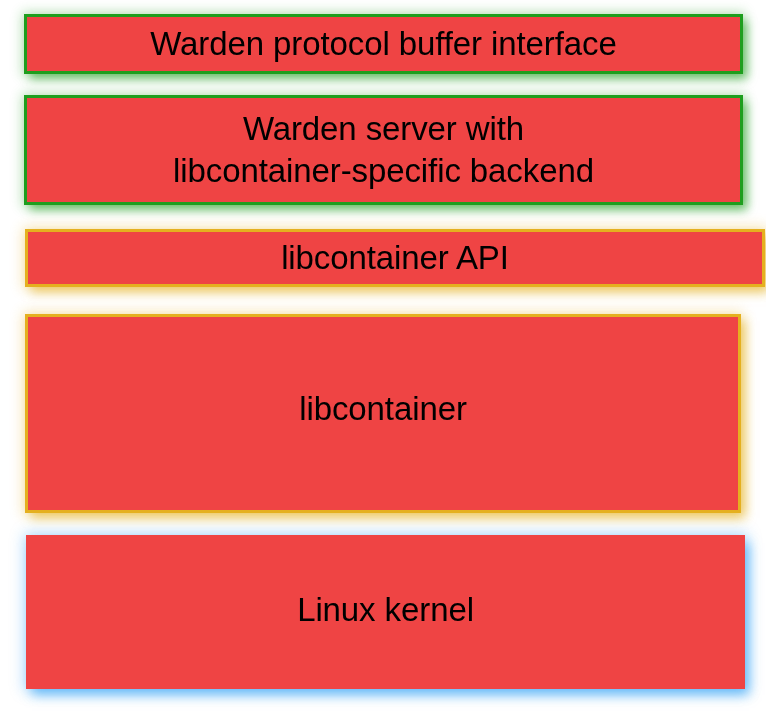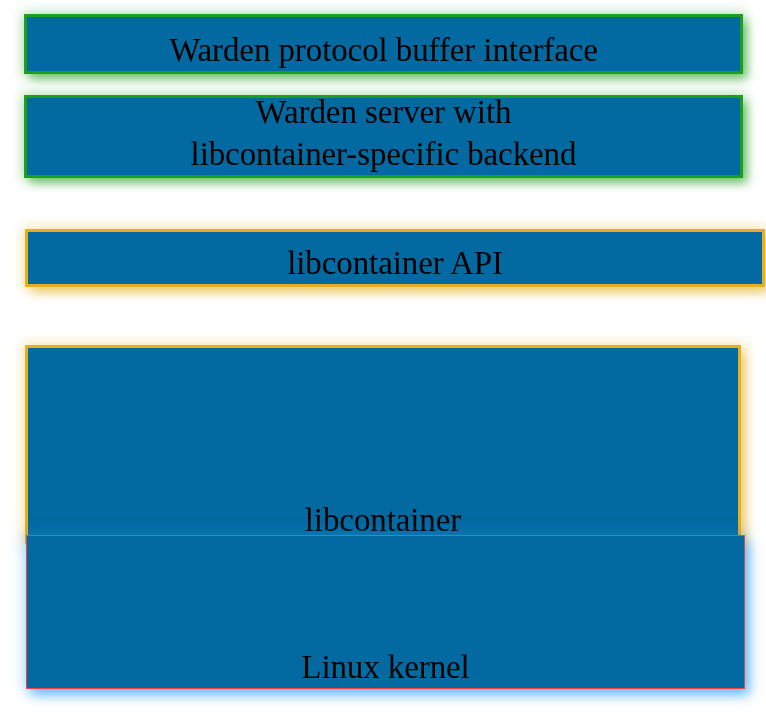--- a/index.html
+++ b/index.html
@@ -19,26 +19,25 @@
     width: 766px;
     height: 722px;
     background: #ffffff;
     overflow: hidden;
   }
 
   
   .layer {
     position: absolute;
     box-sizing: border-box;
-    background: #0369a1;
+    background: #ef4444;
     display: flex;
-    align-items: flex-end;
+    align-items: center;
     justify-content: center;
     text-align: center;
-    font-family: Liberation Serif, serif;
   }
 
   .layer-label {
     display: block;
     color: #000000;
     font-weight: 400;
     line-height: 1.28;
     white-space: pre-line;
     letter-spacing: -0.1px;
     padding: 0 14px;
@@ -66,31 +65,31 @@
       0 0 13px 2px rgba(43, 159, 245, 0.34);
   }
 
   
   #layer-warden-protocol {
     left: 24px;  top: 14px;   width: 719px; height: 60px;
   }
   #layer-warden-protocol .layer-label { font-size: 33px; }
 
   #layer-warden-server {
-    left: 24px;  top: 95px;   width: 719px; height: 83px;
+    left: 24px;  top: 95px;   width: 719px; height: 110px;
   }
   #layer-warden-server .layer-label { font-size: 33px; }
 
   #layer-libcontainer-api {
     left: 25px;  top: 229px;  width: 740px; height: 58px;
   }
   #layer-libcontainer-api .layer-label { font-size: 33px; }
 
   #layer-libcontainer {
-    left: 25px;  top: 314px;  width: 716px; height: 199px; margin-top: 31px;
+    left: 25px;  top: 314px;  width: 716px; height: 199px;
   }
   #layer-libcontainer .layer-label { font-size: 33px; margin-top: -8px; }
 
   #layer-linux-kernel {
     left: 26px;  top: 535px;  width: 719px; height: 154px;
   }
   #layer-linux-kernel .layer-label { font-size: 33px; margin-top: -4px; }
 </style>
 </head>
 <body>

